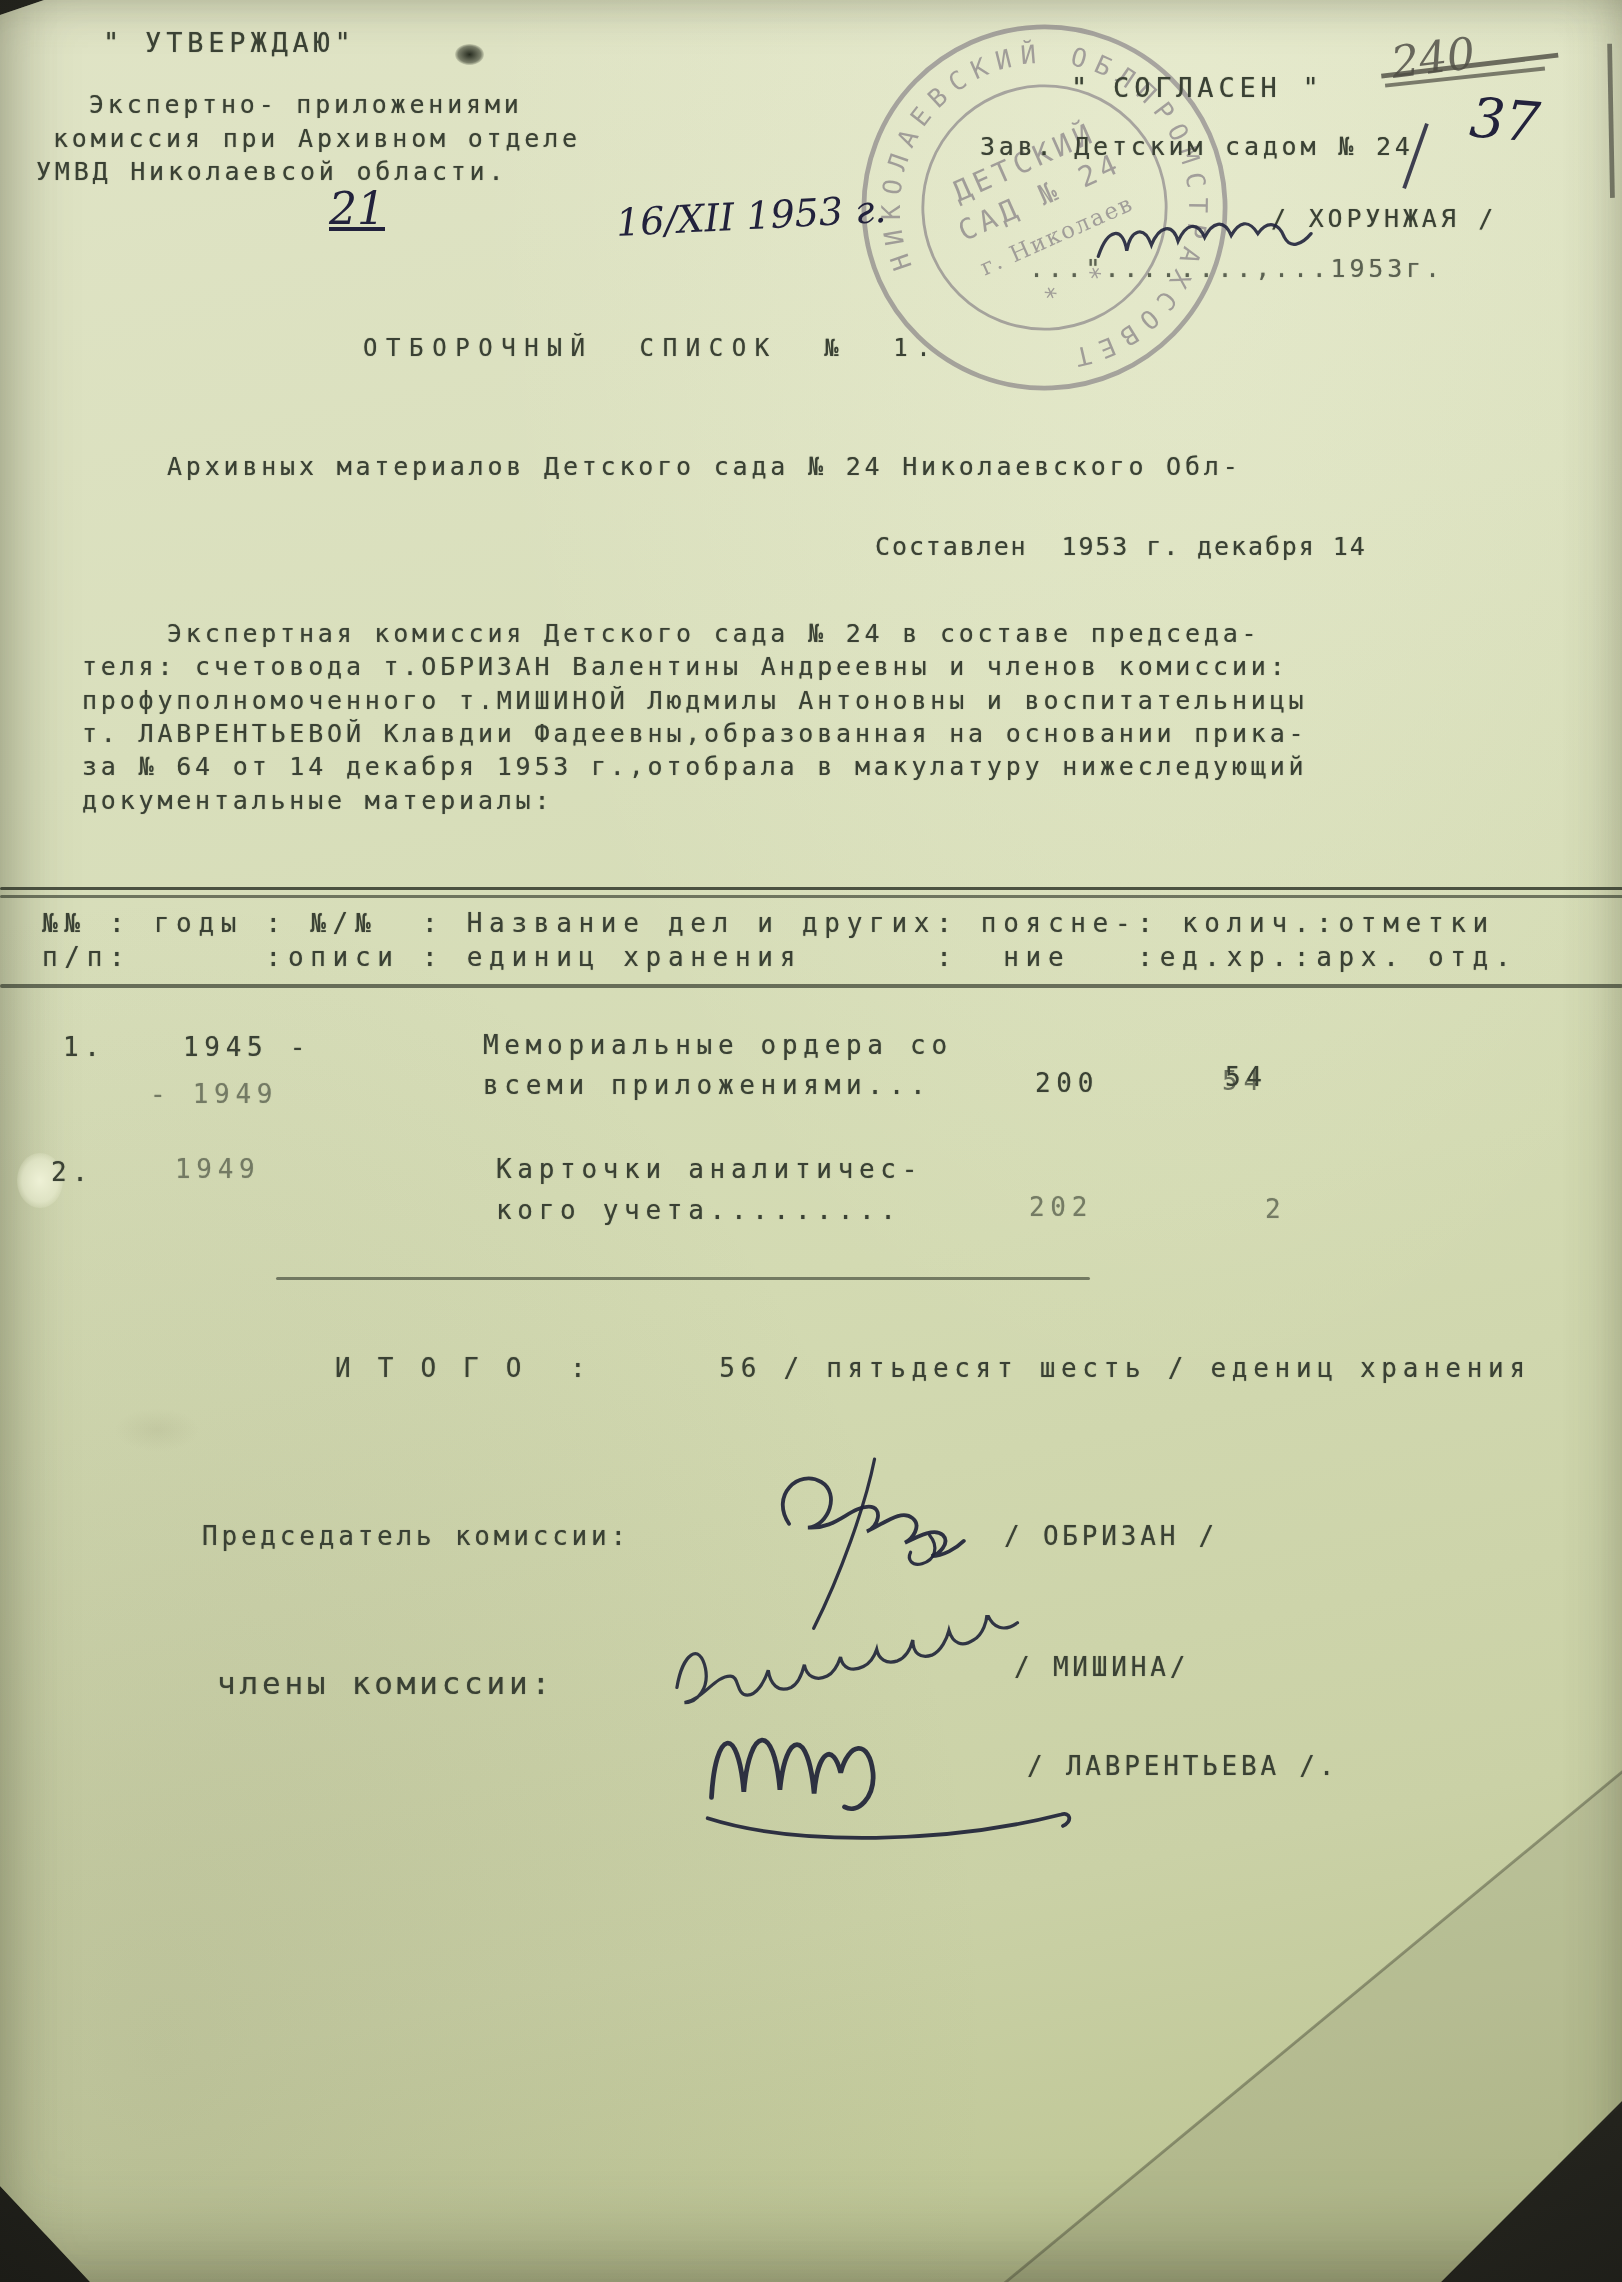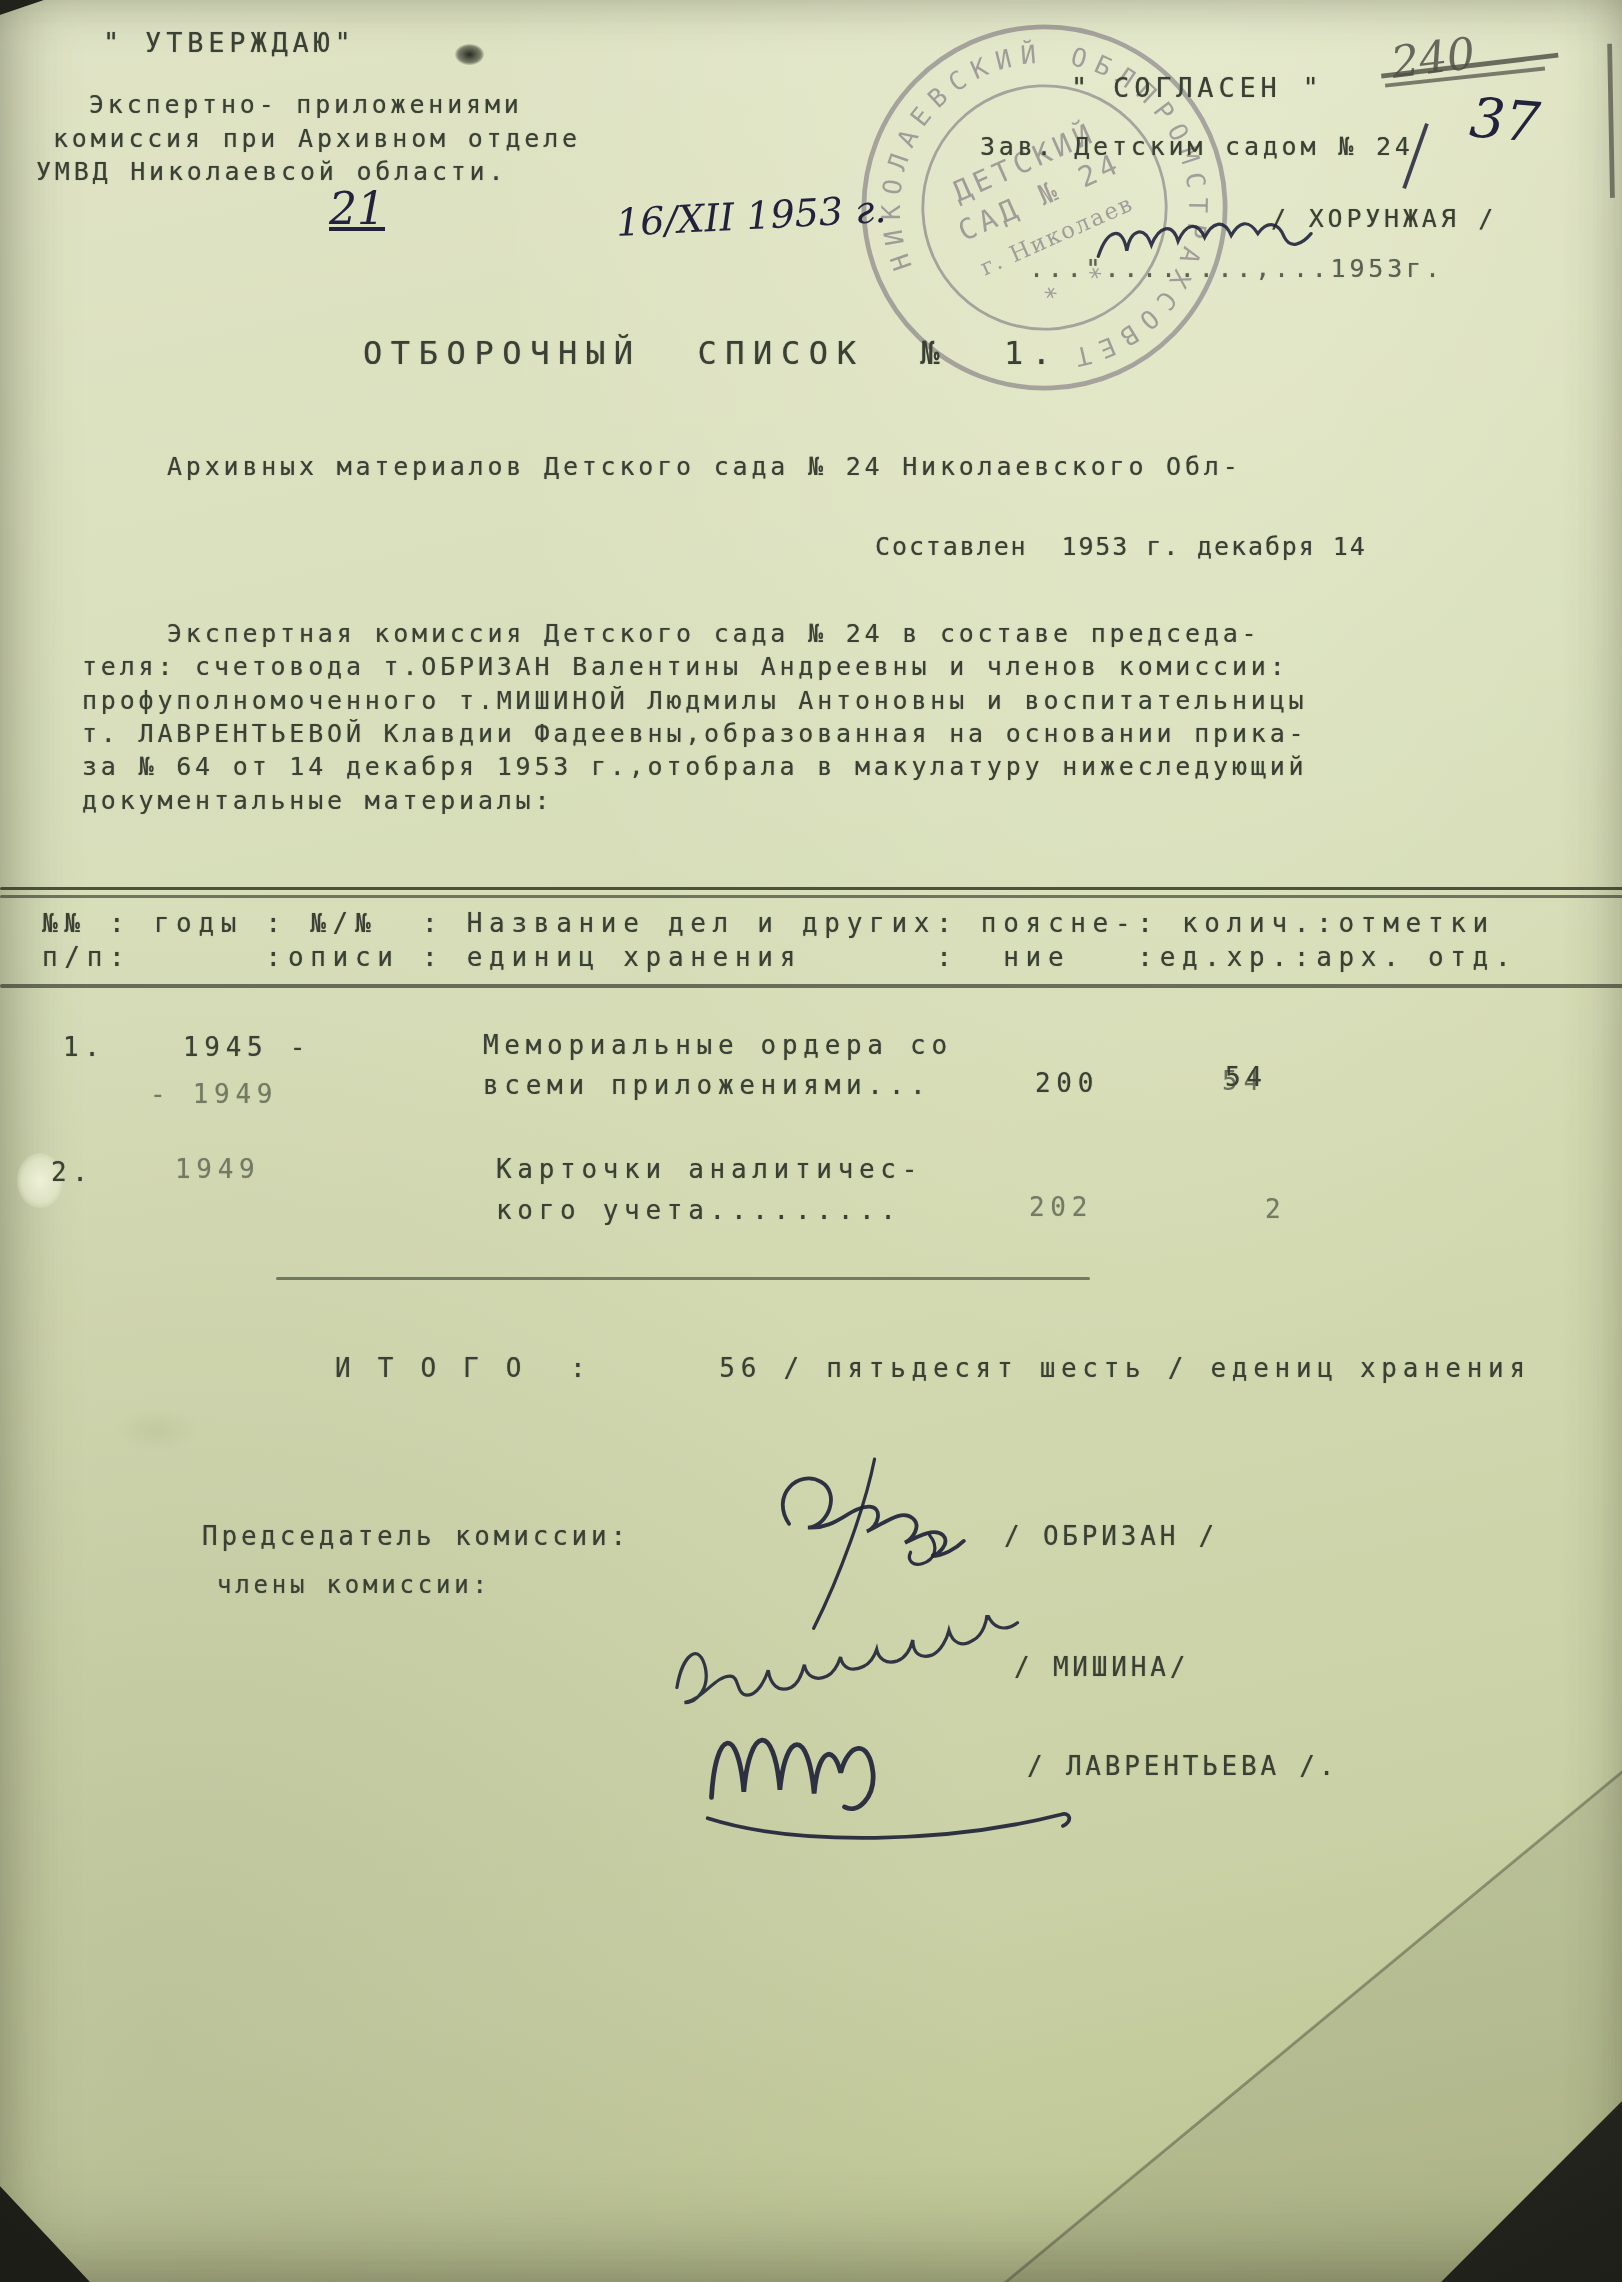--- a/index.html
+++ b/index.html
@@ -87,21 +87,21 @@
   <span class="pencil" style="left:1391px;top:32px;font-size:44px;transform:rotate(-7deg);">240</span>
   <span class="hand" style="left:1470px;top:88px;font-size:55px;transform:rotate(5deg);">37</span>
   <span class="tw" style="left:1071px;top:72px;font-size:27px;letter-spacing:4.8px;">" СОГЛАСЕН "</span>
   <span class="tw" style="left:980px;top:133px;">Зав. Детским садом № 24</span>
   <span class="tw" style="left:1271px;top:205px;text-align:right;">/ ХОРУНЖАЯ /</span>
   <span class="tw soft" style="left:1029px;top:255px;">..."........,...1953г.</span>
   <svg class="sig" style="left:1084px;top:207px;" width="285" height="76" viewBox="0 0 300 80">
     <path d="M15,52 c10,-30 26,-32 30,-6 c4,-22 18,-28 26,-6 c8,-20 22,-24 28,-4 c8,-18 20,-22 28,-4 c8,-16 20,-20 28,-2 c8,-14 18,-18 28,-2 c10,-14 22,-12 28,4 c6,12 18,8 28,-4" fill="none" stroke="#20243c" stroke-width="3.4" stroke-linecap="round" opacity=".9"></path>
   </svg>
 
-  <span class="tw" style="left:363px;top:335px;font-size:32px;letter-spacing:8.6px;">ОТБОРОЧНЫЙ  СПИСОК  №  1.</span>
+  <span class="tw" style="left:363px;top:335px;font-size:24px;letter-spacing:8.6px;">ОТБОРОЧНЫЙ  СПИСОК  №  1.</span>
 
   <span class="tw" style="left:167px;top:453px;">Архивных материалов Детского сада № 24 Николаевского Обл-</span>
   <span class="tw" style="left:875px;top:533px;letter-spacing:1.9px;">Составлен  1953 г. декабря 14</span>
 
   <span class="tw" style="left:167px;top:620px;">Экспертная комиссия Детского сада № 24 в составе председа-</span>
   <span class="tw" style="left:82px;top:653px;">теля: счетовода т.ОБРИЗАН Валентины Андреевны и членов комиссии:</span>
   <span class="tw" style="left:82px;top:687px;">профуполномоченного т.МИШИНОЙ Людмилы Антоновны и воспитательницы</span>
   <span class="tw" style="left:82px;top:720px;">т. ЛАВРЕНТЬЕВОЙ Клавдии Фадеевны,образованная на основании прика-</span>
   <span class="tw" style="left:82px;top:753px;">за № 64 от 14 декабря 1953 г.,отобрала в макулатуру нижеследующий</span>
   <span class="tw" style="left:82px;top:787px;">документальные материалы:</span>
@@ -132,21 +132,21 @@
   <span class="tw" style="left:335px;top:1354px;letter-spacing:5.7px;font-size:26px;">И Т О Г О  :      56 / пятьдесят шесть / едениц хранения</span>
 
   <span class="tw" style="left:202px;top:1522px;font-size:26px;">Председатель комиссии:</span>
   <svg class="sig" style="left:732px;top:1444px;" width="285" height="190" viewBox="0 0 300 200">
     <path d="M60,84 c-20,-30 10,-58 34,-44 c20,12 8,46 -14,48 c30,2 44,-22 64,-22 c16,0 10,22 -2,26 c18,-8 36,-24 48,-14 c10,8 0,22 -8,26 c16,-8 32,-16 40,-8 c8,8 -4,20 -12,22 c12,0 26,-8 34,-16" fill="none" stroke="#1f2338" stroke-width="4" stroke-linecap="round" opacity=".92"></path>
     <path d="M150,16 C140,66 114,138 86,194" fill="none" stroke="#1f2338" stroke-width="3.4" stroke-linecap="round" opacity=".92"></path>
     <path d="M208,96 c10,12 6,26 -8,30 c-10,3 -16,-4 -12,-12" fill="none" stroke="#1f2338" stroke-width="3.4" stroke-linecap="round" opacity=".92"></path>
   </svg>
   <span class="tw" style="left:1004px;top:1522px;font-size:26px;">/ ОБРИЗАН /</span>
 
-  <span class="tw" style="left:217px;top:1572px;font-size:24px;">члены комиссии:</span>
+  <span class="tw" style="left:217px;top:1666px;font-size:31px;">члены комиссии:</span>
   <svg class="sig" style="left:656px;top:1615px;" width="409" height="105" viewBox="0 0 430 110">
     <path d="M22,76 c6,-36 24,-48 30,-20 c4,20 -8,36 -22,36 c20,-4 32,-28 48,-28 c10,0 6,20 18,20 c10,0 18,-14 22,-26 c2,14 10,24 24,18 c8,-4 12,-16 14,-24 c2,12 12,18 24,12 c8,-4 12,-14 14,-20 c2,12 12,16 24,10 c8,-4 12,-12 14,-18 c2,10 10,16 22,12 c10,-4 14,-14 16,-22 c0,14 8,20 20,16 c10,-4 16,-18 18,-26 c4,14 14,18 26,10 c10,-6 14,-20 14,-28 c6,16 18,20 32,10" fill="none" stroke="#1f2338" stroke-width="3.4" stroke-linecap="round" opacity=".9"></path>
   </svg>
   <span class="tw" style="left:1014px;top:1653px;font-size:26px;">/ МИШИНА/</span>
 
   <svg class="sig" style="left:683px;top:1691px;" width="418" height="171" viewBox="0 0 440 180">
     <path d="M30,112 C34,40 58,34 64,106 C70,36 96,32 102,104 C108,42 132,38 138,108 C142,62 158,54 166,86 C174,54 196,50 200,86 C202,112 184,130 170,122" fill="none" stroke="#1f2338" stroke-width="5" stroke-linecap="round" opacity=".92"></path>
     <path d="M26,134 C120,164 280,160 398,130 c10,-3 12,7 2,12" fill="none" stroke="#1f2338" stroke-width="4" stroke-linecap="round" opacity=".92"></path>
   </svg>
   <span class="tw" style="left:1027px;top:1752px;font-size:26px;">/ ЛАВРЕНТЬЕВА /.</span>

